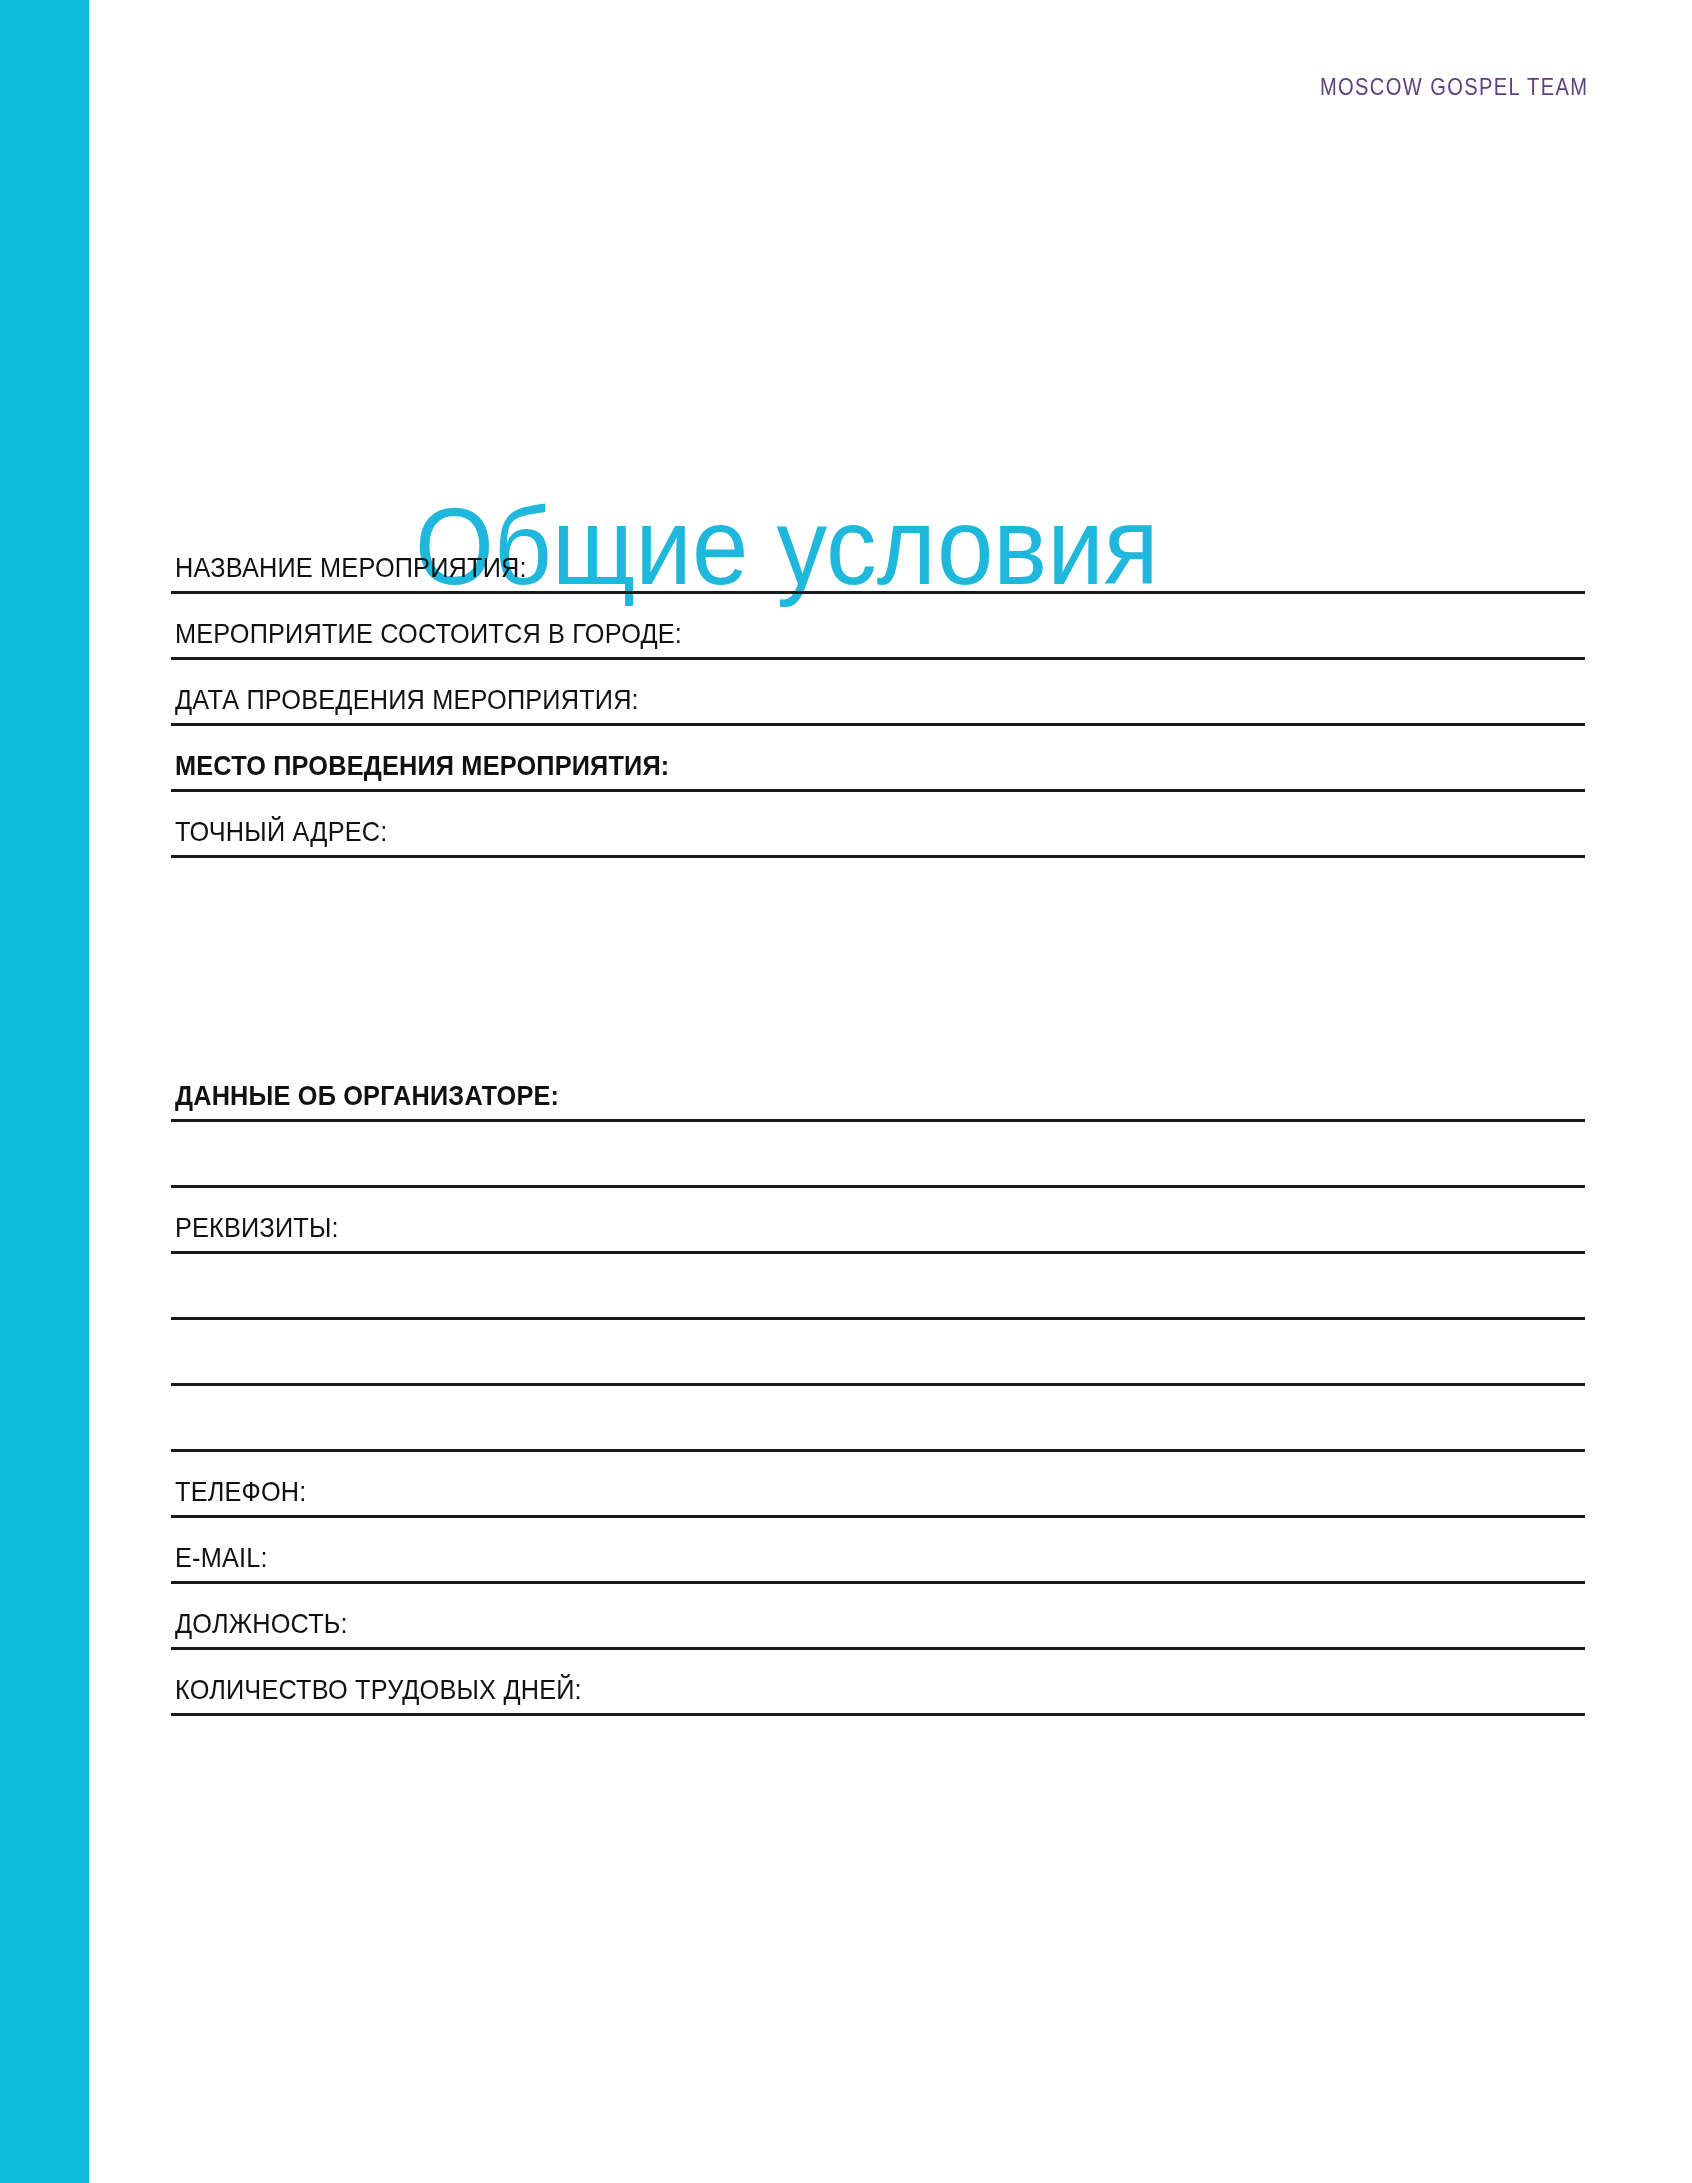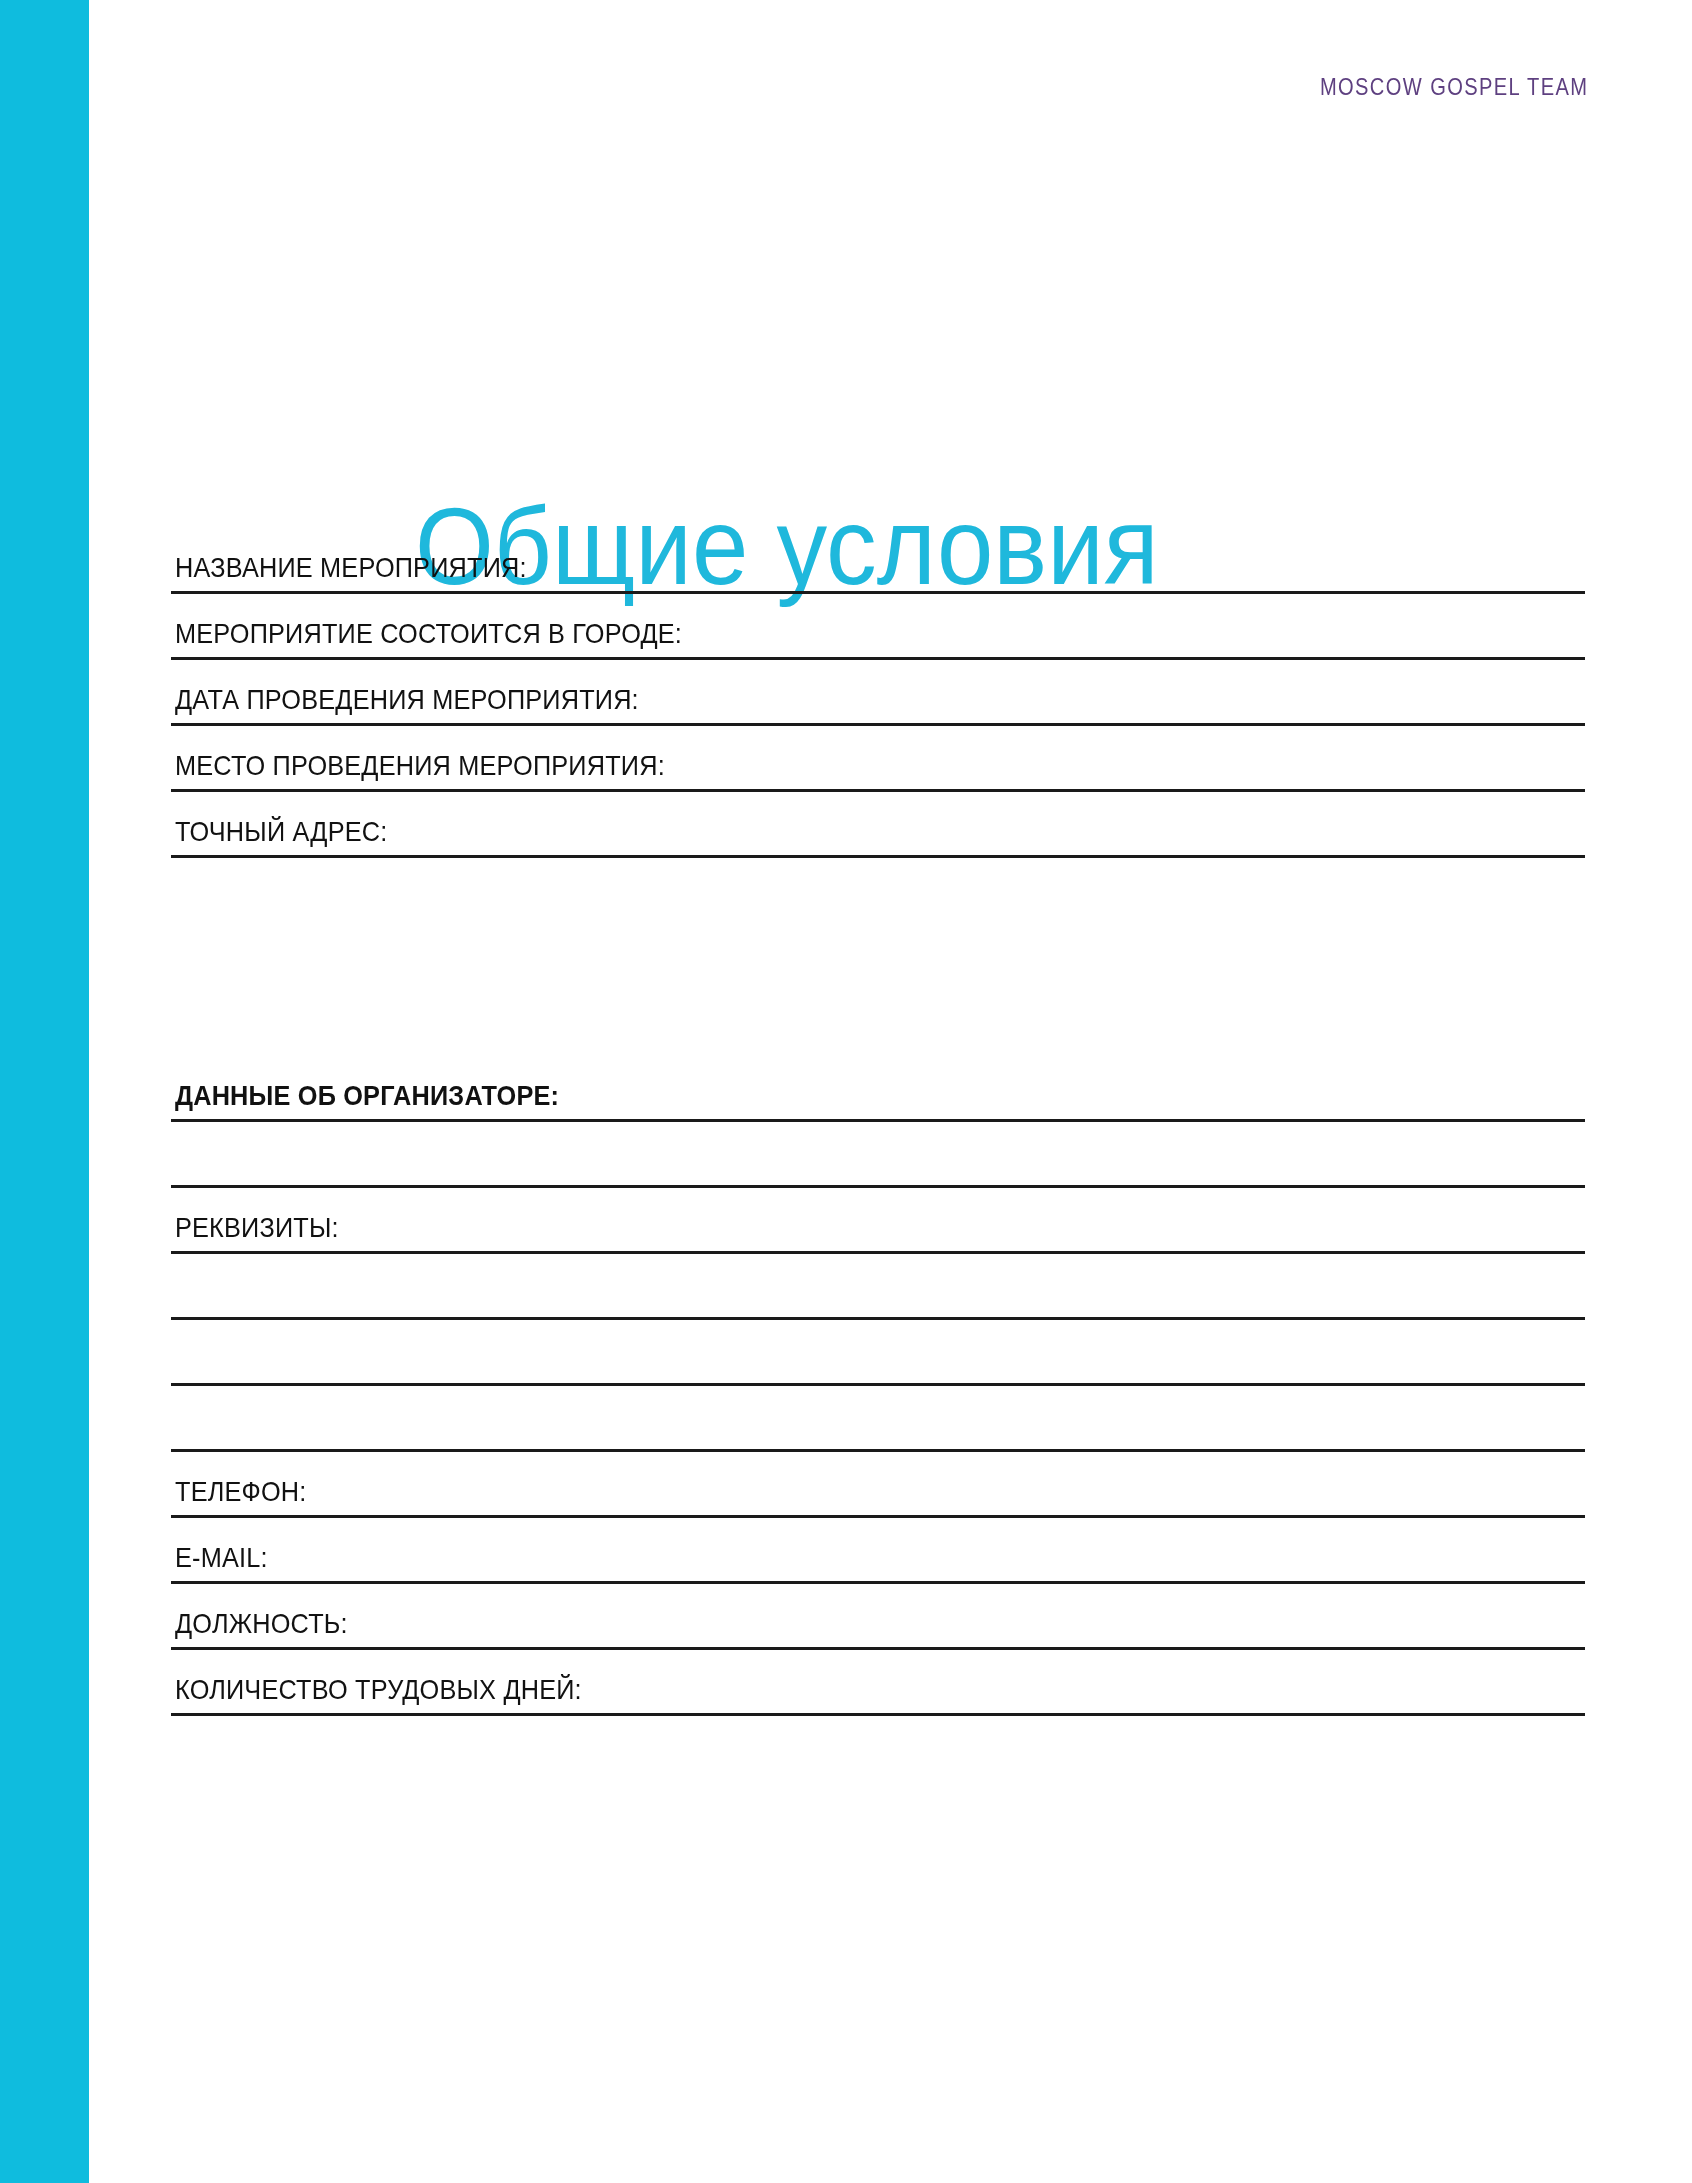--- a/index.html
+++ b/index.html
@@ -114,21 +114,21 @@
     </div>
 
     <div class="field-row" style="border-bottom-color: rgb(26, 26, 26); text-align: center;">
       <span class="field-label">МЕРОПРИЯТИЕ СОСТОИТСЯ В ГОРОДЕ:</span>
     </div>
 
     <div class="field-row" style="border-bottom-color: rgb(26, 26, 26); text-decoration: underline;">
       <span class="field-label">ДАТА ПРОВЕДЕНИЯ МЕРОПРИЯТИЯ:</span>
     </div>
 
-    <div class="field-row" style="border-bottom-color: rgb(26, 26, 26);">
+    <div class="field-row" style="border-bottom-color: rgb(26, 26, 26); font-weight: bold;">
       <span class="field-label">МЕСТО ПРОВЕДЕНИЯ МЕРОПРИЯТИЯ:</span>
     </div>
 
     <div class="field-row" style="border-bottom-color: rgb(26, 26, 26);">
       <span class="field-label">ТОЧНЫЙ АДРЕС:</span>
     </div>
 
     <div class="spacer-gap"></div>
 
     <div class="field-row" style="border-bottom-color: rgb(26, 26, 26); text-decoration: underline;">

